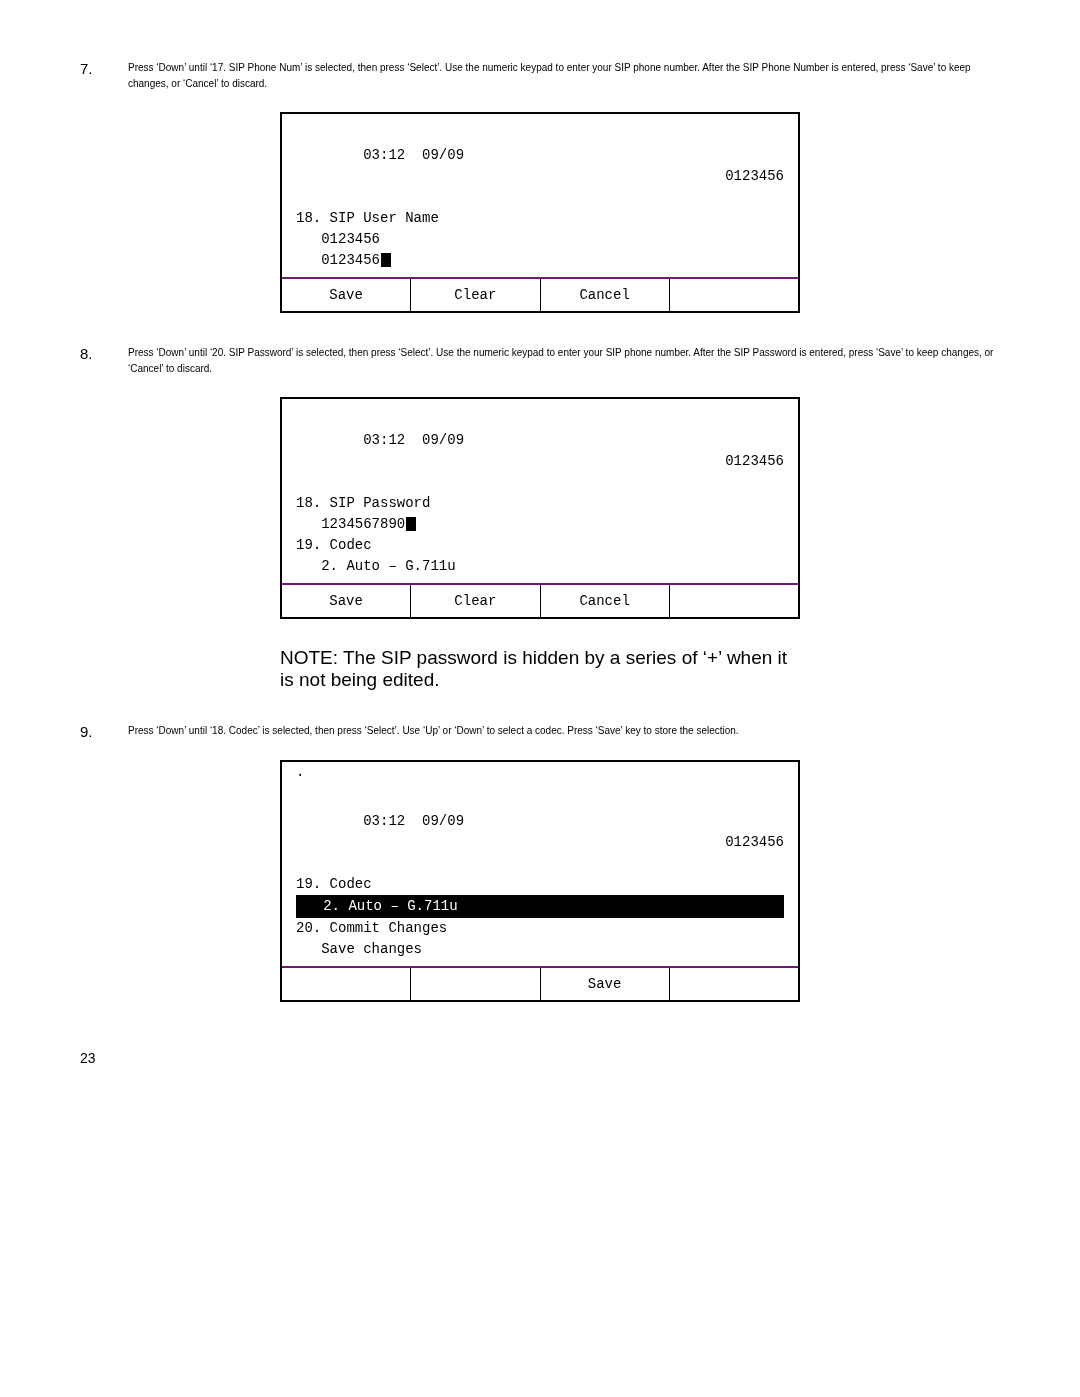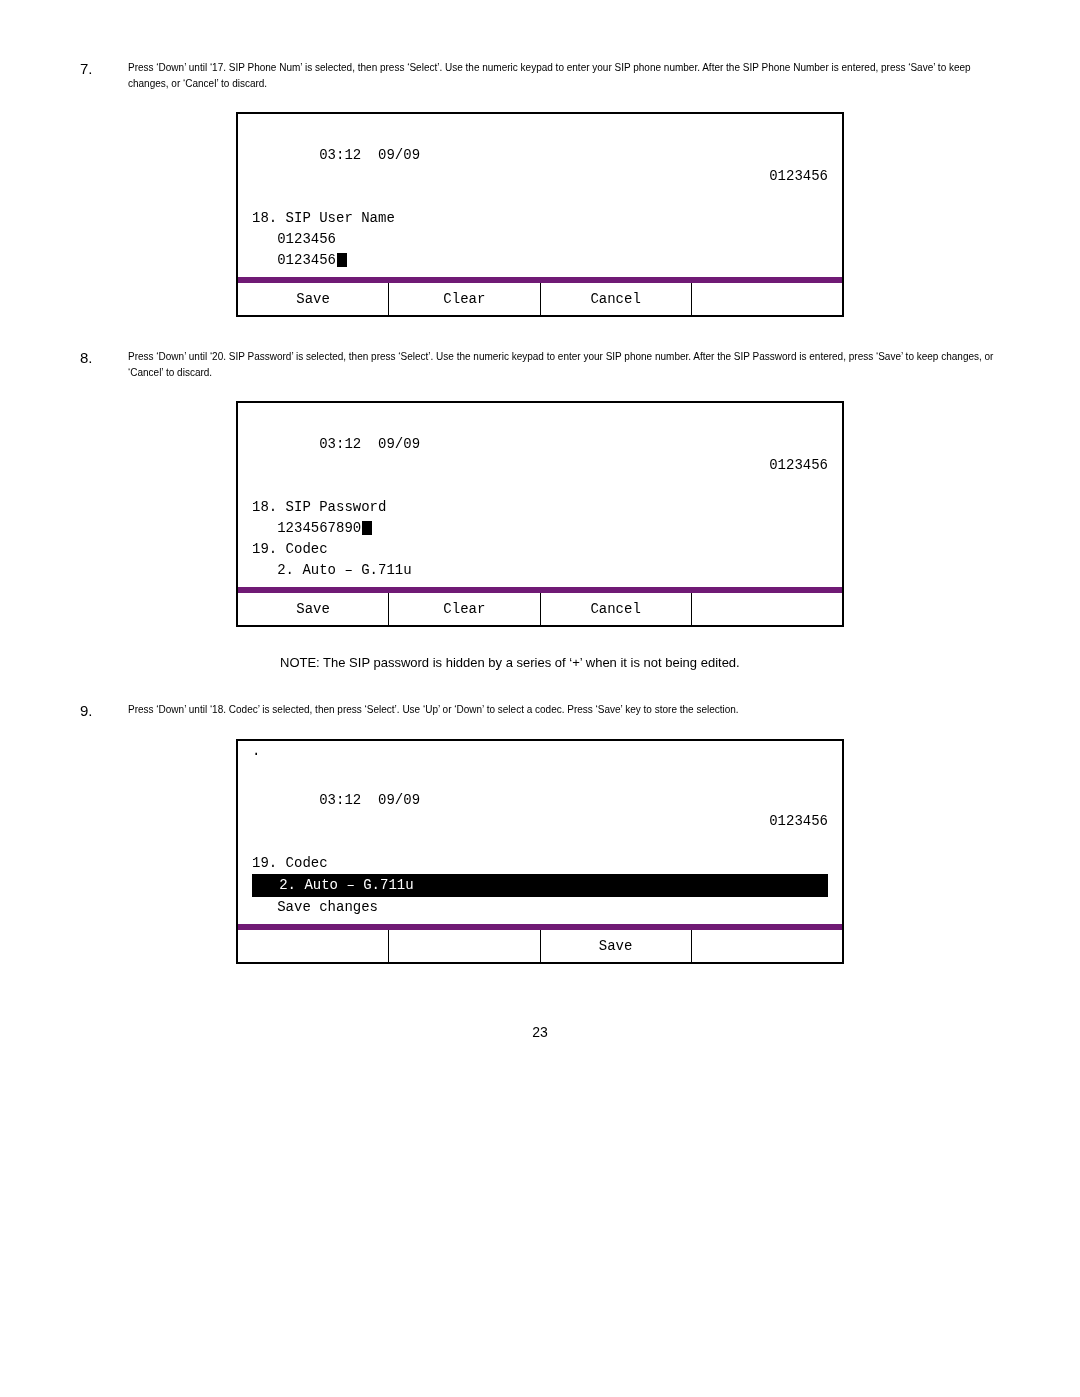--- a/index.html
+++ b/index.html
@@ -27,21 +27,21 @@
       font-size: 15px;
     }
 
     .instruction-text {
       font-size: 10px;
       line-height: 1.6;
     }
 
     .device-screen {
       border: 2px solid #000;
-      width: 608px;
+      width: 520px;
       margin: 16px auto 28px auto;
       font-family: 'Courier New', Courier, monospace;
       font-size: 14px;
       background: #fff;
     }
 
     .screen-body {
       padding: 10px 14px 6px 14px;
       min-height: 110px;
     }
@@ -61,46 +61,46 @@
       display: inline-block;
       width: 10px;
       height: 14px;
       background: #000;
       vertical-align: middle;
       margin-left: 1px;
     }
 
     .button-row {
       display: flex;
-      border-top: 6px solid #701a75;
+      border-top: 2px solid #701a75;
     }
 
     .btn-cell {
       flex: 1;
       border-right: 1px solid #000;
       padding: 8px 6px;
       text-align: center;
       font-family: 'Courier New', Courier, monospace;
       font-size: 14px;
     }
 
     .btn-cell:last-child {
       border-right: none;
     }
 
     .note-text {
-      font-size: 13px;
+      font-size: 19px;
       margin: 8px auto 20px auto;
       width: 520px;
       font-family: Arial, sans-serif;
     }
 
     .page-number {
-      text-align: center;
-      margin-top: 60px;
+      text-align: left;
+      margin-top: 48px;
       font-size: 14px;
     }
 
     .dot-row {
       font-family: 'Courier New', Courier, monospace;
       font-size: 14px;
       padding: 2px 14px 0 14px;
       color: #000;
     }
   </style>
@@ -171,20 +171,21 @@
   <div class="device-screen">
     <div class="dot-row">.</div>
     <div class="screen-body">
       <div class="screen-row">
         <span>03:12  09/09</span>
         <span style="float:right">0123456</span>
       </div>
       <div style="clear:both"></div>
       <div class="screen-row">19. Codec</div>
       <div class="screen-row highlight">   2. Auto – G.711u</div>
+      <div class="screen-row">20. Commit Changes</div>
       <div class="screen-row">   Save changes</div>
     </div>
     <div class="button-row">
       <div class="btn-cell"></div>
       <div class="btn-cell"></div>
       <div class="btn-cell">Save</div>
       <div class="btn-cell"></div>
     </div>
   </div>
 </div>

